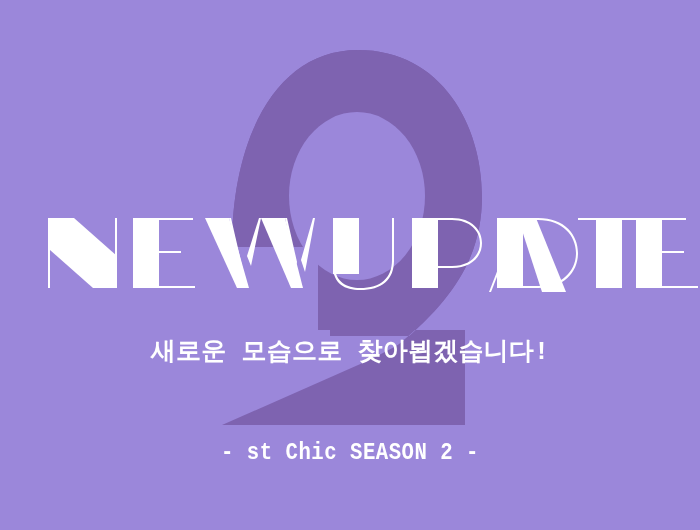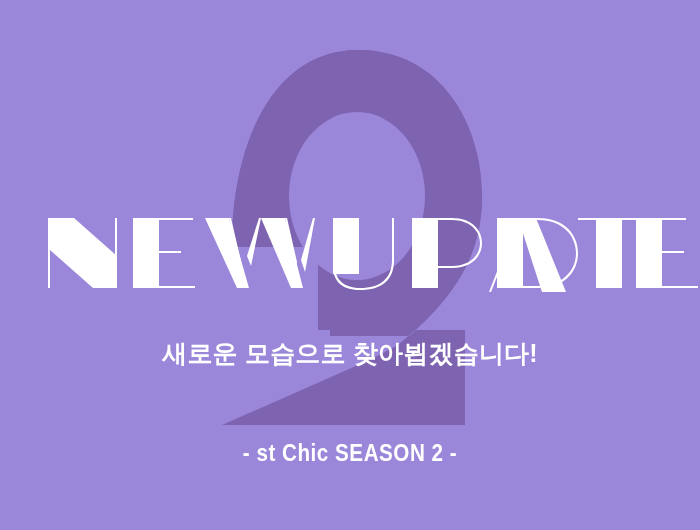--- a/index.html
+++ b/index.html
@@ -5,21 +5,21 @@
   html, body {
     margin: 0;
     padding: 0;
     background: #ffffff;
   }
   #banner {
     position: relative;
     width: 700px;
     height: 530px;
     overflow: hidden;
-    font-family: Liberation Sans, sans-serif;
+    font-family: Liberation Mono, monospace;
     -webkit-font-smoothing: antialiased;
   }
   #bg-fill {
     position: absolute;
     inset: 0;
     background: #9b87da;
   }
   #watermark-two {
     position: absolute;
     left: 0;

